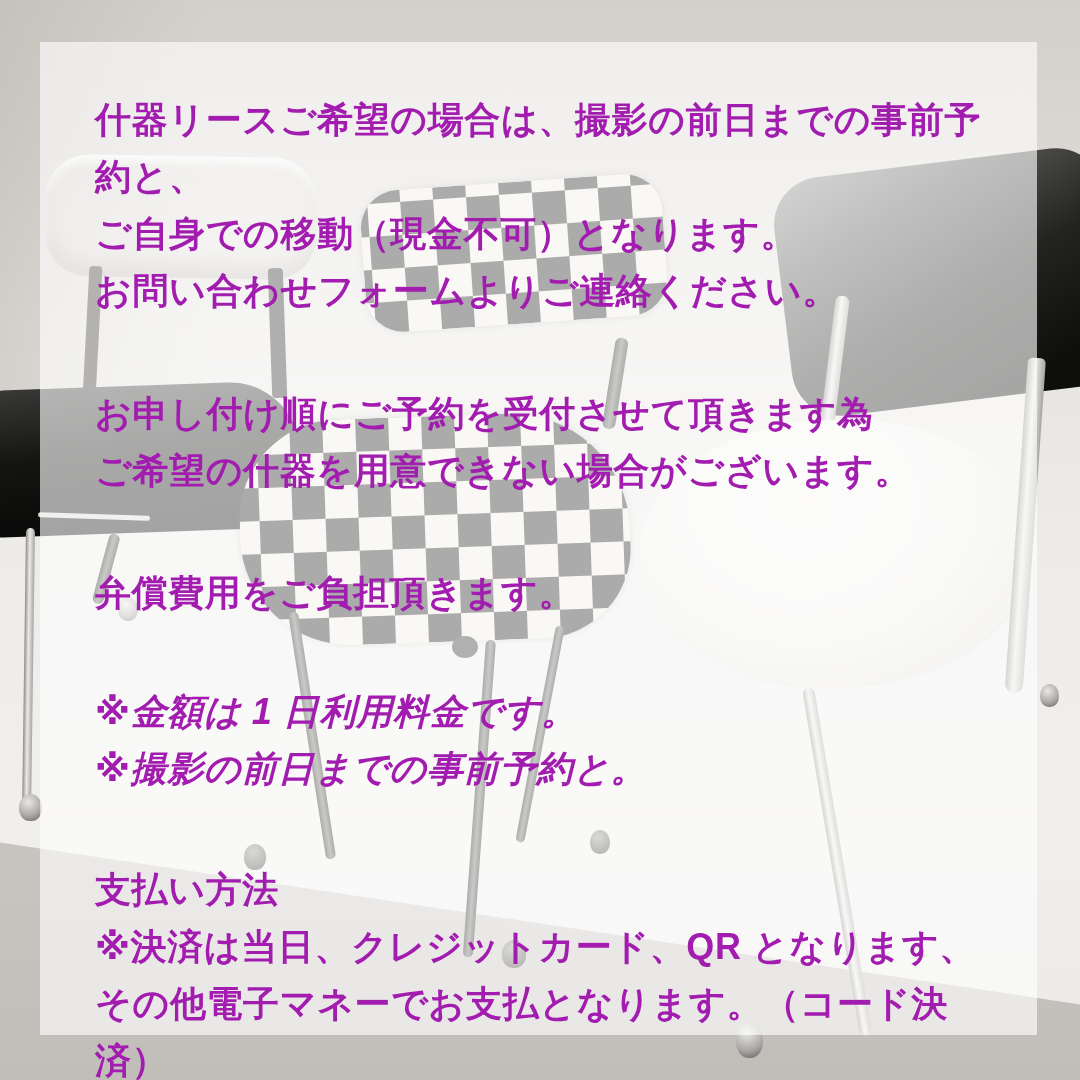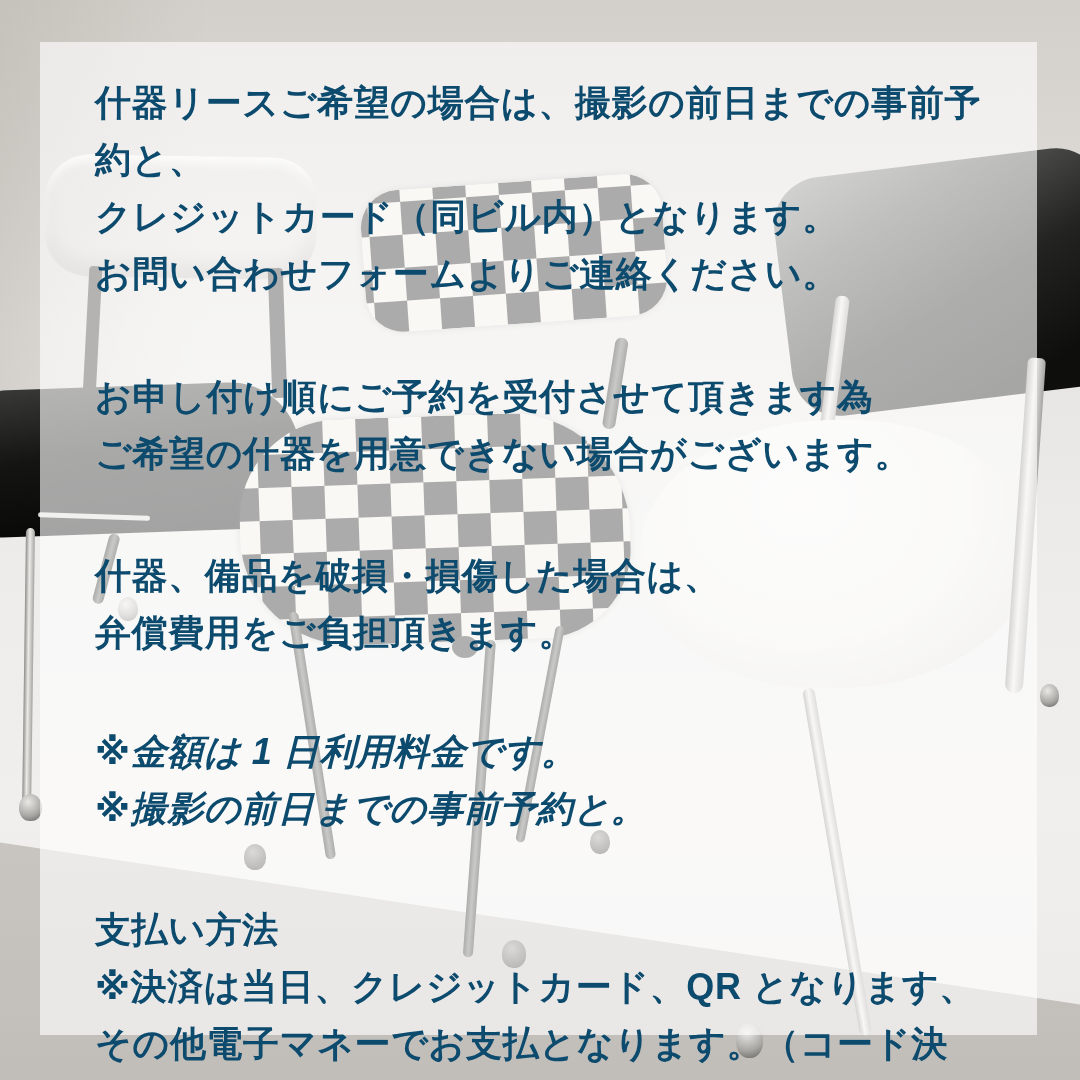--- a/index.html
+++ b/index.html
@@ -23,21 +23,21 @@
   .leg.alu{background:linear-gradient(90deg,#8f8d89,#eceae7 45%,#a7a5a1);}
   .leg.dark{background:linear-gradient(90deg,#1f1f1d,#6e6e6a 50%,#242422);}
   .foot{border-radius:50% 50% 45% 45%;
     background:radial-gradient(circle at 40% 30%,#e9e8e5,#a8a6a2 60%,#6a6864 95%);}
   .foot.darkf{background:radial-gradient(circle at 40% 30%,#9b9995,#5a5854 60%,#33312e 95%);}
   .checker{background-image:conic-gradient(#1d1d1b 0 25%,#f1ece2 25% 50%,#1d1d1b 50% 75%,#f1ece2 75%);
     background-size:66px 66px;box-shadow:0 0 6px rgba(45,45,42,.25);}
   
   .overlay{position:absolute;left:40px;top:42px;right:43px;bottom:45px;
     background:rgba(255,255,255,.63);z-index:5;}
-  .notice{position:absolute;inset:0;padding:0 30px 0 55px;color:#0c4a6e;
+  .notice{position:absolute;inset:0;padding:17px 30px 0 55px;color:#a21caf;
     font-size:36px;line-height:57px;font-weight:700;letter-spacing:.6px;}
   .para{margin:0;}
 </style>
 </head>
 <body>
 
 <div class="photo">
   <div class="wall"></div>
   <div class="wall-corner"></div>
   <div class="floor"></div>
@@ -80,31 +80,30 @@
     <div class="abs leg dark" style="left:556px;top:626px;width:9px;height:220px;transform:rotate(10.7deg);"></div>
     <div class="abs foot darkf" style="left:590px;top:830px;width:20px;height:24px;"></div>
   </div>
 </div>
 
 <div class="overlay">
   <div class="notice">
 
     <div class="para" style="margin-top:32px;">
       <div>什器リースご希望の場合は、撮影の前日までの事前予約と、</div>
-      <div>クレジットカード（同ビル内）となります。</div>
+      <div>ご自身での移動（現金不可）となります。</div>
       <div>お問い合わせフォームよりご連絡ください。</div>
     </div>
 
     <div class="para" style="margin-top:66px;">
       <div>お申し付け順にご予約を受付させて頂きます為</div>
       <div>ご希望の什器を用意できない場合がございます。</div>
     </div>
 
     <div class="para" style="margin-top:65px;">
-      <div>什器、備品を破損・損傷した場合は、</div>
       <div>弁償費用をご負担頂きます。</div>
     </div>
 
     <div class="para" style="margin-top:62px;font-style:italic;">
       <div>※金額は 1 日利用料金です。</div>
       <div>※撮影の前日までの事前予約と。</div>
     </div>
 
     <div class="para" style="margin-top:64px;">
       <div>支払い方法</div>

